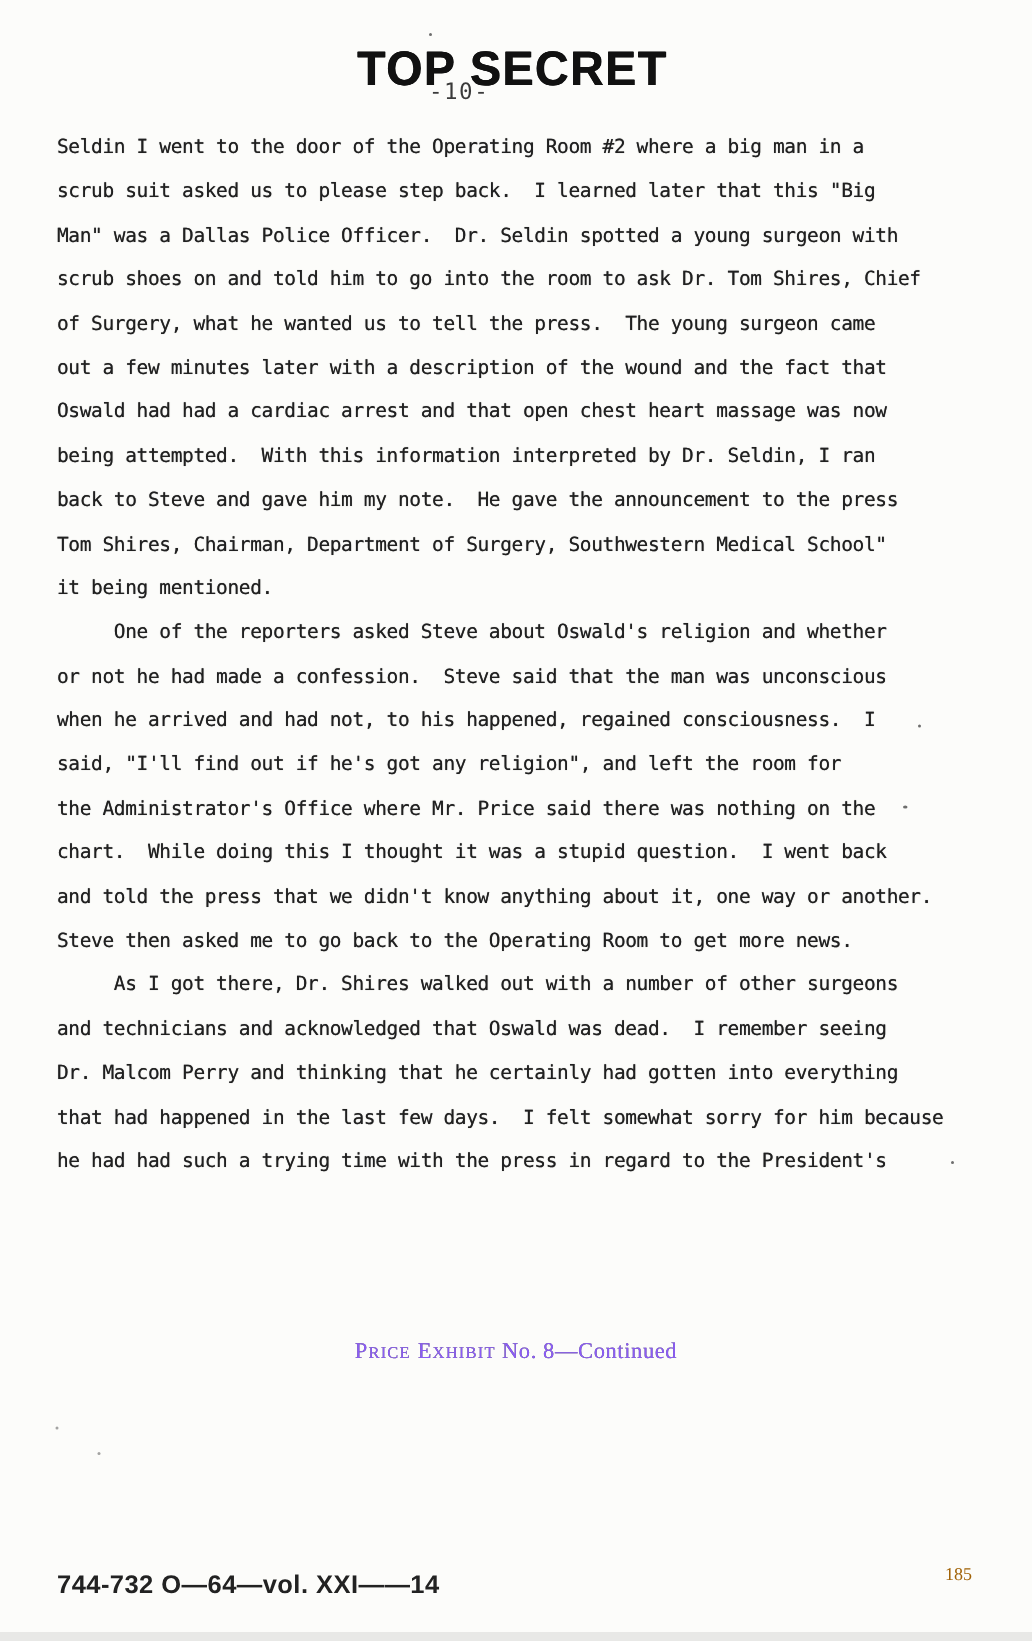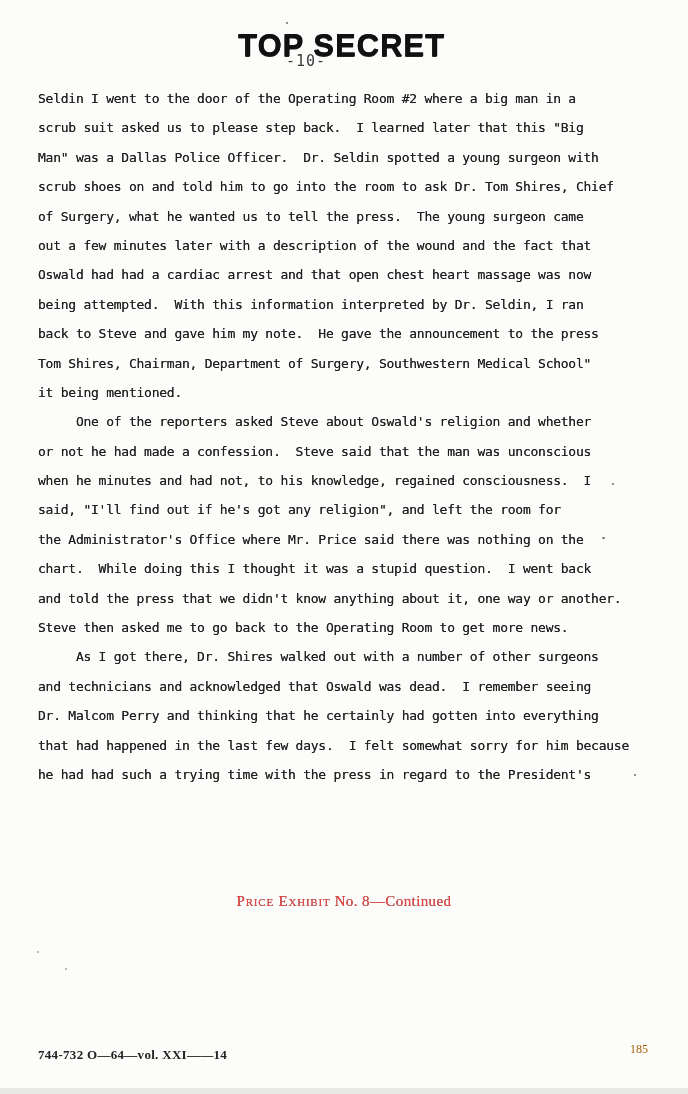--- a/index.html
+++ b/index.html
@@ -47,32 +47,32 @@
   }
   .typed-line { white-space: pre; height: 29.4px; }
   .caption {
     position: absolute;
     left: 0;
     top: 893px;
     width: 100%;
     text-align: center;
     font-family: "Liberation Serif", serif;
     font-size: 15px;
-    color: #ef4444;
+    color: #8b5cf6;
     letter-spacing: 0.4px;
     text-shadow: 0 0 0.4px rgba(20,20,20,0.7);
   }
   .caption .sc { font-variant: small-caps; letter-spacing: 0.8px; }
   .footer-code {
     position: absolute;
     left: 38px;
     top: 1047px;
-    font-family: Liberation Serif, serif;
+    font-family: Liberation Sans, sans-serif;
     font-weight: 700;
-    font-size: 13px;
+    font-size: 17px;
     color: #222;
     letter-spacing: 0.3px;
   }
   .footer-page {
     position: absolute;
     right: 40px;
     top: 1042px;
     font-family: "Liberation Serif", serif;
     font-size: 12px;
     color: #a16207;
@@ -102,21 +102,21 @@
       <div class="typed-line">scrub shoes on and told him to go into the room to ask Dr. Tom Shires, Chief</div>
       <div class="typed-line">of Surgery, what he wanted us to tell the press.  The young surgeon came</div>
       <div class="typed-line">out a few minutes later with a description of the wound and the fact that</div>
       <div class="typed-line">Oswald had had a cardiac arrest and that open chest heart massage was now</div>
       <div class="typed-line">being attempted.  With this information interpreted by Dr. Seldin, I ran</div>
       <div class="typed-line">back to Steve and gave him my note.  He gave the announcement to the press</div>
       <div class="typed-line">Tom Shires, Chairman, Department of Surgery, Southwestern Medical School"</div>
       <div class="typed-line">it being mentioned.</div>
       <div class="typed-line">     One of the reporters asked Steve about Oswald's religion and whether</div>
       <div class="typed-line">or not he had made a confession.  Steve said that the man was unconscious</div>
-      <div class="typed-line">when he minutes and had not, to his knowledge, regained consciousness.  I</div>
+      <div class="typed-line">when he arrived and had not, to his happened, regained consciousness.  I</div>
       <div class="typed-line">said, "I'll find out if he's got any religion", and left the room for</div>
       <div class="typed-line">the Administrator's Office where Mr. Price said there was nothing on the</div>
       <div class="typed-line">chart.  While doing this I thought it was a stupid question.  I went back</div>
       <div class="typed-line">and told the press that we didn't know anything about it, one way or another.</div>
       <div class="typed-line">Steve then asked me to go back to the Operating Room to get more news.</div>
       <div class="typed-line">     As I got there, Dr. Shires walked out with a number of other surgeons</div>
       <div class="typed-line">and technicians and acknowledged that Oswald was dead.  I remember seeing</div>
       <div class="typed-line">Dr. Malcom Perry and thinking that he certainly had gotten into everything</div>
       <div class="typed-line">that had happened in the last few days.  I felt somewhat sorry for him because</div>
       <div class="typed-line">he had had such a trying time with the press in regard to the President's</div>

